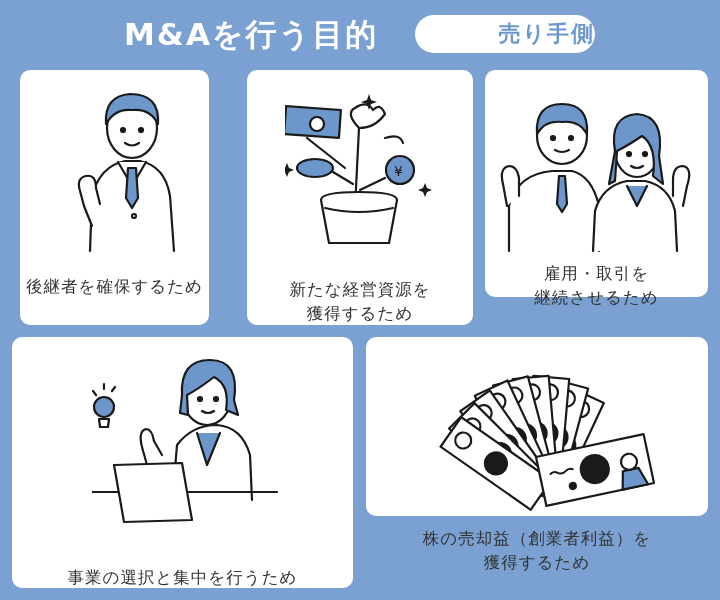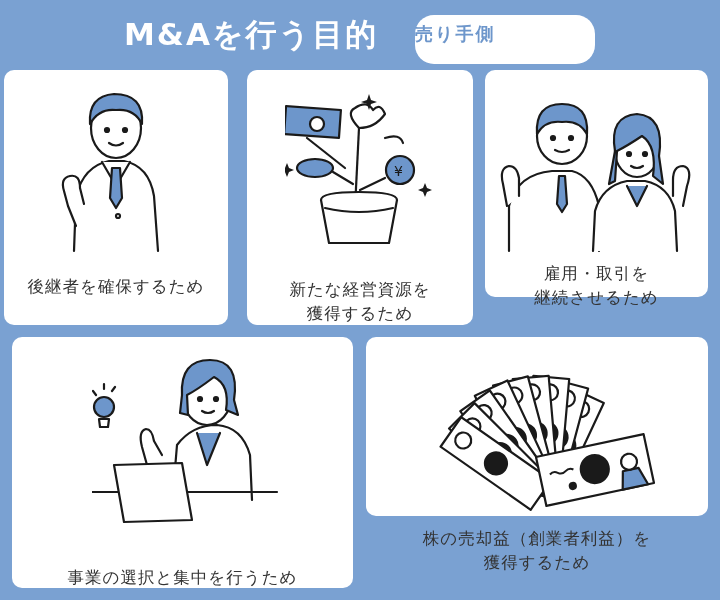--- a/index.html
+++ b/index.html
@@ -1,33 +1,33 @@
 <!DOCTYPE html>
 <html><head>
 <meta charset="utf-8">
 <style>
   html,body{margin:0;padding:0;}
   body{width:720px;height:600px;background:#7aa1d2;position:relative;overflow:hidden;font-family:"DejaVu Sans","Liberation Sans",sans-serif;}
   .header{position:absolute;left:0;top:0;width:720px;height:70px;}
   .title{position:absolute;left:124px;top:14px;font-size:31px;font-weight:bold;color:#fff;letter-spacing:2px;line-height:40px;white-space:nowrap;}
-  .pill{position:absolute;left:415px;top:15px;width:180px;height:49px;border-radius:19px;background:#fff;color:#6d96cb;font-size:18px;font-weight:bold;text-align:left;line-height:38px;letter-spacing:2px;}
+  .pill{position:absolute;left:415px;top:15px;width:180px;height:38px;border-radius:19px;background:#fff;color:#6d96cb;font-size:22px;font-weight:bold;text-align:right;line-height:38px;letter-spacing:2px;}
   .card{position:absolute;background:#fff;border-radius:10px;}
   .cap{position:absolute;left:0;right:0;text-align:center;color:#333;font-size:16.5px;line-height:24px;letter-spacing:1px;white-space:pre-line;}
   .ill{position:absolute;}
   svg{display:block;}
 </style>
 </head>
 <body>
 
 <div class="header">
   <div class="title">M&amp;Aを行う目的</div>
   <div class="pill">売り手側</div>
 </div>
 
-<div class="card" style="left:4px;top:70px;width:224px;height:255px;">
+<div class="card" style="left:20px;top:70px;width:189px;height:255px;">
   <div class="ill" style="left:50px;top:16px;">
     <svg width="126" height="170" viewBox="0 0 126 170" fill="none" stroke="#1a1a1a" stroke-width="2.2" stroke-linecap="round" stroke-linejoin="round">
       <path d="M20 165 L22 110 Q30 80 55 75 L70 75 Q95 80 100 110 L104 165" fill="#fff"></path>
       <path d="M48 76 L62 100 L76 76" fill="#fff"></path>
       <path d="M58 82 L66 82 L68 112 L62 122 L56 112 Z" fill="#6d96cb"></path>
       <ellipse cx="62" cy="42" rx="25" ry="30" fill="#fff"></ellipse>
       <path d="M36 38 Q34 10 60 8 Q90 8 88 38 Q80 22 62 24 Q45 22 36 38 Z" fill="#6d96cb"></path>
       <circle cx="53" cy="44" r="2" fill="#1a1a1a"></circle>
         <circle cx="71" cy="44" r="2" fill="#1a1a1a"></circle>
       <path d="M55 57 Q62 62 69 57"></path>

